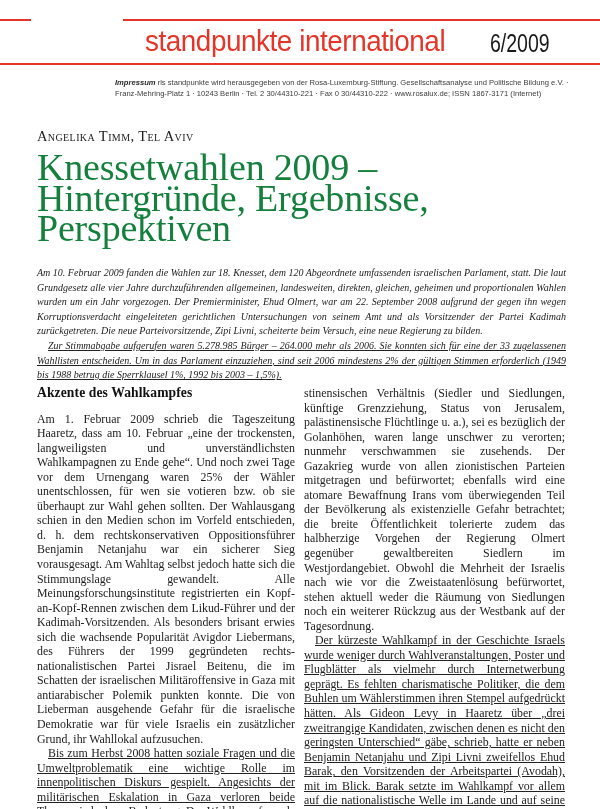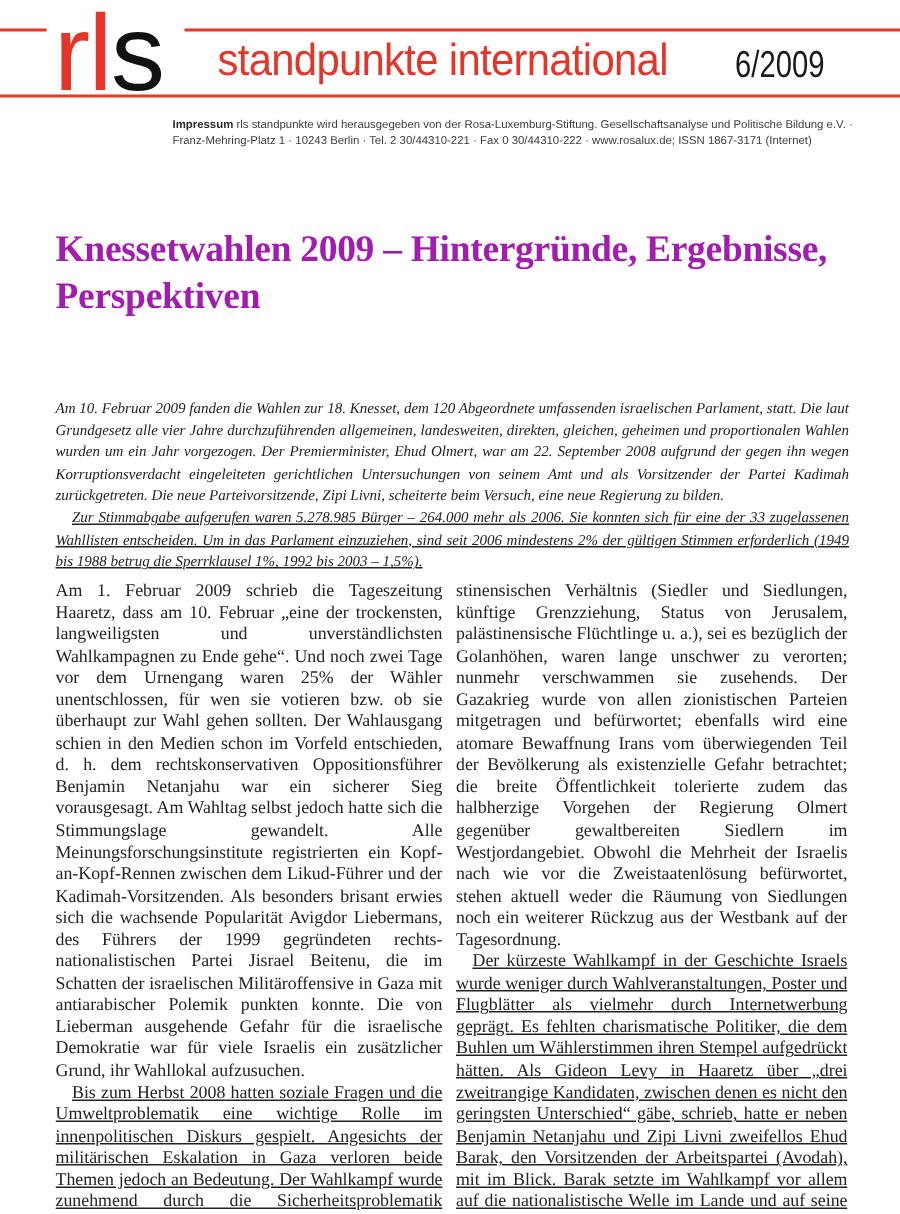--- a/index.html
+++ b/index.html
@@ -33,29 +33,29 @@
     position:absolute; left:490px; top:31px;
     font-family:"Liberation Sans", sans-serif;
     font-size:25px; line-height:25px; color:#1a1a1a;
     white-space:nowrap; transform:scaleX(0.78); transform-origin:left top;
   }
   .impressum {
     position:absolute; left:115px; top:77px; width:460px;
     font-family:"Liberation Sans", sans-serif;
     font-size:7.6px; line-height:11.4px; color:#3c3c3c;
   }
-  .impressum b { font-weight:bold; color:#2a2a2a; }
+  .impressum b { font-weight:bold; color:#2a2a2a;font-style:italic; }
   
   .author-line {
     position:absolute; left:37px; top:128px;
     font-variant:small-caps; font-size:14.5px; letter-spacing:0.4px; color:#222;
   }
   .article-title {
     position:absolute; left:37px; top:152px; width:535px;
-    font-size:25px; line-height:30.5px; font-weight:bold; color:#a21caf;
+    font-size:38px; line-height:30.5px; font-weight:normal; color:#15803d;
     letter-spacing:-0.2px;
   }
   
   .abstract {
     position:absolute; left:37px; top:251px; width:529px;
     font-style:italic; font-size:10px; line-height:14.6px; color:#222;margin-top:15px;
   }
   
   .column { position:absolute; top:386px; font-size:11.9px; line-height:14.55px; color:#222; }
   .column-left  { left:37px;  width:258px; bottom:0; overflow:hidden; }
@@ -66,37 +66,36 @@
 </style>
 </head>
 <body>
 
 <div class="page">
 
   <div class="rule rule-top-left"></div>
   <div class="rule rule-top-right"></div>
   <div class="rule rule-mid"></div>
 
-  <div class="logo">
-    <span class="red">rl</span><span class="black">s</span>
-  </div>
 
   <div class="series-title">standpunkte international</div>
   <div class="issue-number">6/2009</div>
 
   <div class="impressum"><b>Impressum</b><span> rls standpunkte wird herausgegeben von der Rosa-Luxemburg-Stiftung. Gesellschaftsanalyse und Politische Bildung e.V. · Franz-Mehring-Platz 1 · 10243 Berlin · Tel. 2 30/44310-221 · Fax 0 30/44310-222 · www.rosalux.de; ISSN 1867-3171 (Internet)</span></div>
 
+  <div class="author-line">Angelika Timm, Tel Aviv</div>
   <h1 class="article-title">Knessetwahlen 2009 – Hintergründe, Ergebnisse, Perspektiven</h1>
 
   <div class="abstract">
       <p class="para">Am 10. Februar 2009 fanden die Wahlen zur 18. Knesset, dem 120 Abgeordnete umfassenden israelischen Parlament, statt. Die laut Grundgesetz alle vier Jahre durchzuführenden allgemeinen, landesweiten, direkten, gleichen, geheimen und proportionalen Wahlen wurden um ein Jahr vorgezogen. Der Premierminister, Ehud Olmert, war am 22. September 2008 aufgrund der gegen ihn wegen Korruptionsverdacht eingeleiteten gerichtlichen Untersuchungen von seinem Amt und als Vorsitzender der Partei Kadimah zurückgetreten. Die neue Parteivorsitzende, Zipi Livni, scheiterte beim Versuch, eine neue Regierung zu bilden.</p>
       <p class="para indent">Zur Stimmabgabe aufgerufen waren 5.278.985 Bürger – 264.000 mehr als 2006. Sie konnten sich für eine der 33 zugelassenen Wahllisten entscheiden. Um in das Parlament einzuziehen, sind seit 2006 mindestens 2% der gültigen Stimmen erforderlich (1949 bis 1988 betrug die Sperrklausel 1%, 1992 bis 2003 – 1,5%).</p>
     </div>
 
   <div class="column column-left">
+    <h2 class="section-heading">Akzente des Wahlkampfes</h2>
     <div>
         <p class="para">Am 1. Februar 2009 schrieb die Tageszeitung Haaretz, dass am 10. Februar „eine der trockensten, langweiligsten und unverständlichsten Wahlkampagnen zu Ende gehe“. Und noch zwei Tage vor dem Urnengang waren 25% der Wähler unentschlossen, für wen sie votieren bzw. ob sie überhaupt zur Wahl gehen sollten. Der Wahlausgang schien in den Medien schon im Vorfeld entschieden, d. h. dem rechtskonservativen Oppositionsführer Benjamin Netanjahu war ein sicherer Sieg vorausgesagt. Am Wahltag selbst jedoch hatte sich die Stimmungslage gewandelt. Alle Meinungsforschungsinstitute registrierten ein Kopf-an-Kopf-Rennen zwischen dem Likud-Führer und der Kadimah-Vorsitzenden. Als besonders brisant erwies sich die wachsende Popularität Avigdor Liebermans, des Führers der 1999 gegründeten rechts-nationalistischen Partei Jisrael Beitenu, die im Schatten der israelischen Militäroffensive in Gaza mit antiarabischer Polemik punkten konnte. Die von Lieberman ausgehende Gefahr für die israelische Demokratie war für viele Israelis ein zusätzlicher Grund, ihr Wahllokal aufzusuchen.</p>
         <p class="para indent">Bis zum Herbst 2008 hatten soziale Fragen und die Umweltproblematik eine wichtige Rolle im innenpolitischen Diskurs gespielt. Angesichts der militärischen Eskalation in Gaza verloren beide Themen jedoch an Bedeutung. Der Wahlkampf wurde zunehmend durch die Sicherheitsproblematik dominiert. Die Grenzen zwischen „Tauben“ und „Falken“, sei es im israelisch-palä-</p>
       </div>
   </div>
 
   <div class="column column-right">
     <div>
         <p class="para">stinensischen Verhältnis (Siedler und Siedlungen, künftige Grenzziehung, Status von Jerusalem, palästinensische Flüchtlinge u. a.), sei es bezüglich der Golanhöhen, waren lange unschwer zu verorten; nunmehr verschwammen sie zusehends. Der Gazakrieg wurde von allen zionistischen Parteien mitgetragen und befürwortet; ebenfalls wird eine atomare Bewaffnung Irans vom überwiegenden Teil der Bevölkerung als existenzielle Gefahr betrachtet; die breite Öffentlichkeit tolerierte zudem das halbherzige Vorgehen der Regierung Olmert gegenüber gewaltbereiten Siedlern im Westjordangebiet. Obwohl die Mehrheit der Israelis nach wie vor die Zweistaatenlösung befürwortet, stehen aktuell weder die Räumung von Siedlungen noch ein weiterer Rückzug aus der Westbank auf der Tagesordnung.</p>
         <p class="para indent">Der kürzeste Wahlkampf in der Geschichte Israels wurde weniger durch Wahlveranstaltungen, Poster und Flugblätter als vielmehr durch Internetwerbung geprägt. Es fehlten charismatische Politiker, die dem Buhlen um Wählerstimmen ihren Stempel aufgedrückt hätten. Als Gideon Levy in Haaretz über „drei zweitrangige Kandidaten, zwischen denen es nicht den geringsten Unterschied“ gäbe, schrieb, hatte er neben Benjamin Netanjahu und Zipi Livni zweifellos Ehud Barak, den Vorsitzenden der Arbeitspartei (Avodah), mit im Blick. Barak setzte im Wahlkampf vor allem auf die nationalistische Welle im Lande und auf seine Verdienste als Verteidigungsminister im Gaza-Abenteuer.</p>

